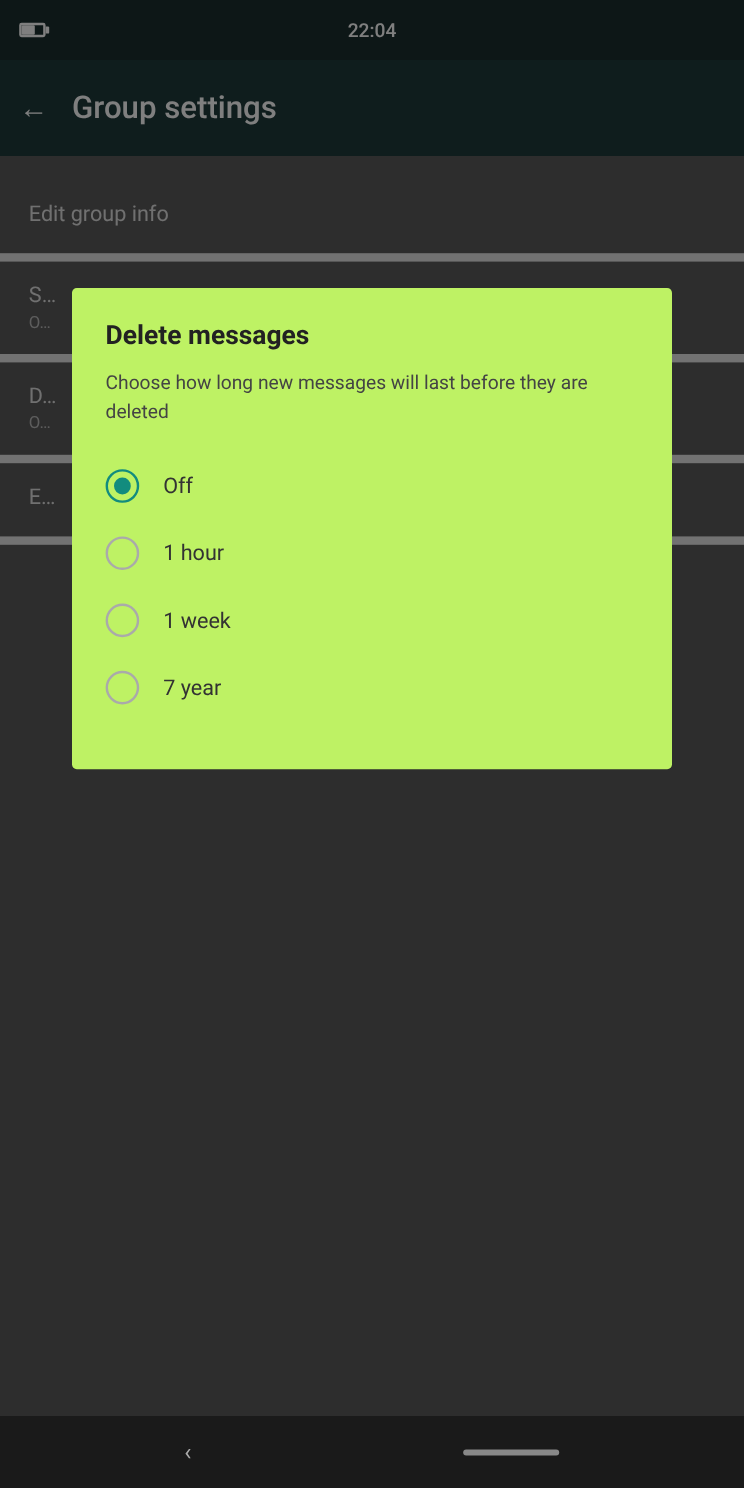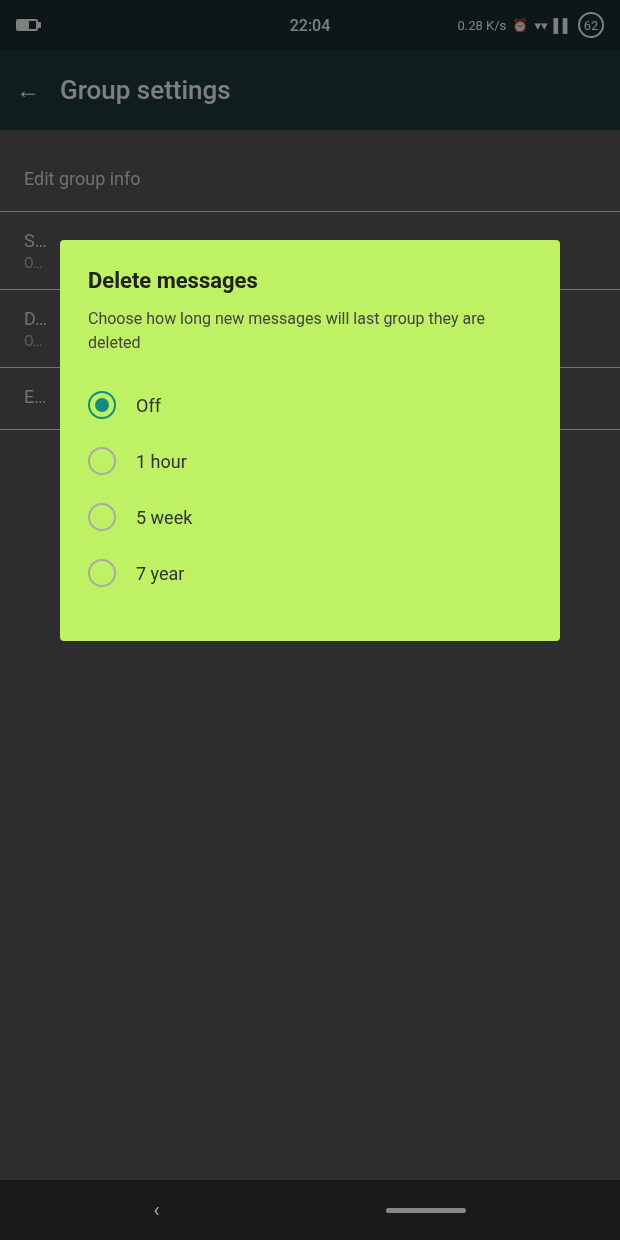--- a/index.html
+++ b/index.html
@@ -95,21 +95,21 @@
       top: 130px;
       left: 0;
       right: 0;
       bottom: 0;
       background: #5a5a5a;
       padding: 20px 0;
     }
 
     .bg-item {
       padding: 18px 24px;
-      border-bottom: 1px solid #e5e5e5;
+      border-bottom: 7px solid #e5e5e5;
     }
 
     .bg-item-title {
       color: #e0e0e0;
       font-size: 18px;
       margin-bottom: 4px;
     }
 
     .bg-item-subtitle {
       color: #bbb;
@@ -246,27 +246,20 @@
 </head>
 <body>
 
 <div class="status-bar">
   <div class="status-bar-left">
     <div class="battery-icon">
       <div class="battery-fill"></div>
     </div>
   </div>
   <div style="position:absolute;left:50%;transform:translateX(-50%);color:white;font-size:16px;font-weight:500;">22:04</div>
-  <div class="status-bar-right">
-    <span>0.28 K/s</span>
-    <span>⏰</span>
-    <span>▾▾</span>
-    <span>▌▌</span>
-    <span style="font-size:13px;border:2px solid white;border-radius:50%;width:26px;height:26px;display:flex;align-items:center;justify-content:center;">62</span>
-  </div>
 </div>
 
 <div class="app-bar">
   <span class="back-arrow">←</span>
   <span class="app-bar-title">Group settings</span>
 </div>
 
 <div class="bg-content">
   <div class="bg-item">
     <div class="bg-item-title">Edit group info</div>
@@ -281,38 +274,38 @@
   </div>
   <div class="bg-item">
     <div class="bg-item-title">E…</div>
   </div>
 </div>
 
 <div class="overlay"></div>
 
 <div class="dialog">
   <div class="dialog-title">Delete messages</div>
-  <div class="dialog-desc">Choose how long new messages will last group they are deleted</div>
+  <div class="dialog-desc">Choose how long new messages will last before they are deleted</div>
 
   <div class="radio-group">
 
     <div class="radio-item">
       <div class="radio-circle selected"></div>
       <span class="radio-label">Off</span>
     </div>
 
     <div class="radio-item">
       <div class="radio-circle"></div>
       <span class="radio-label">1 hour</span>
     </div>
 
 
     <div class="radio-item">
       <div class="radio-circle"></div>
-      <span class="radio-label">5 week</span>
+      <span class="radio-label">1 week</span>
     </div>
 
 
     <div class="radio-item">
       <div class="radio-circle"></div>
       <span class="radio-label">7 year</span>
     </div>
   </div>
 
 </div>

